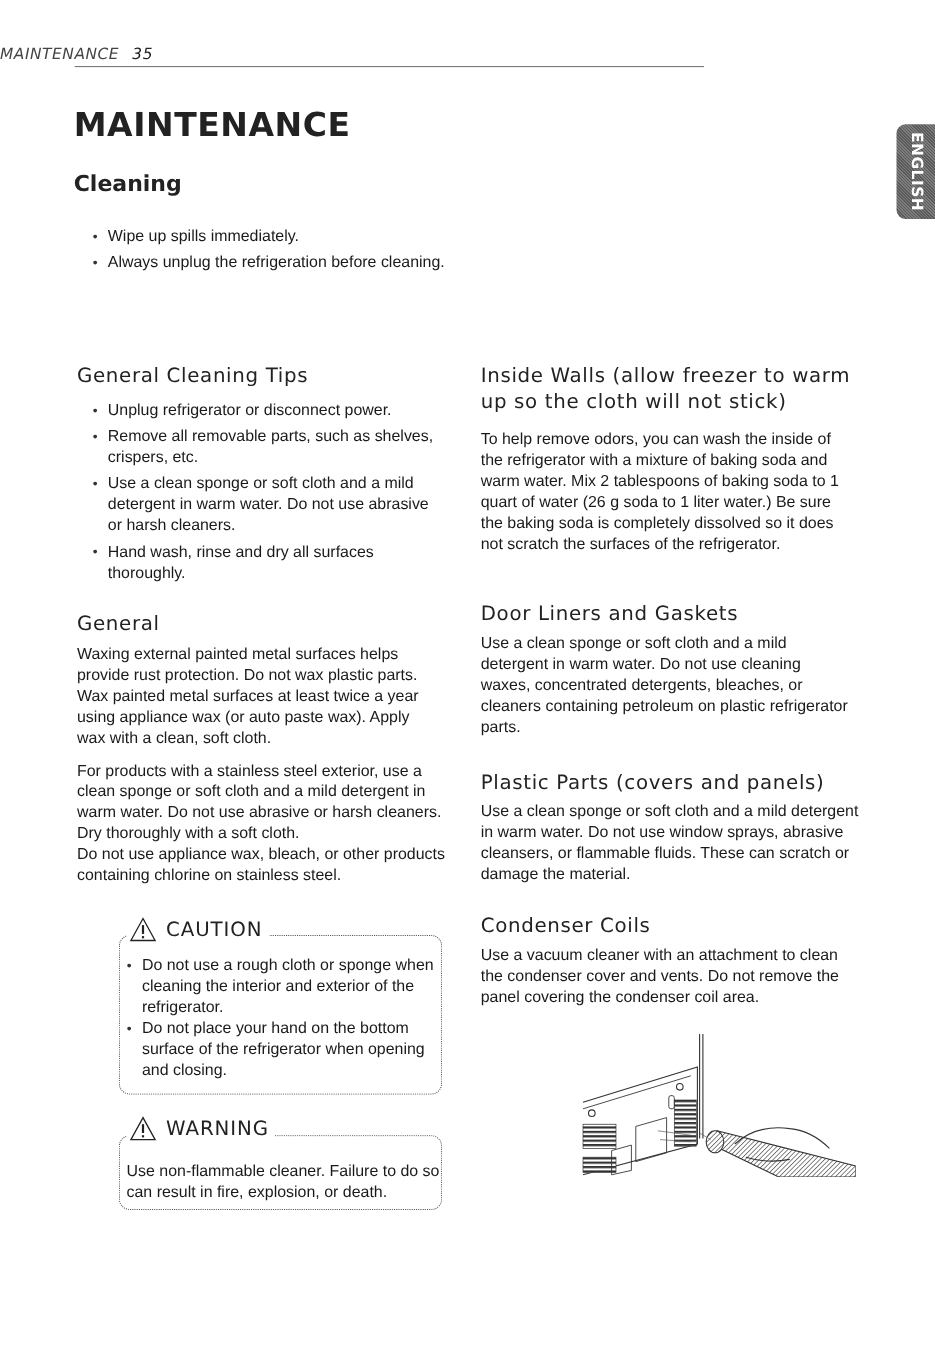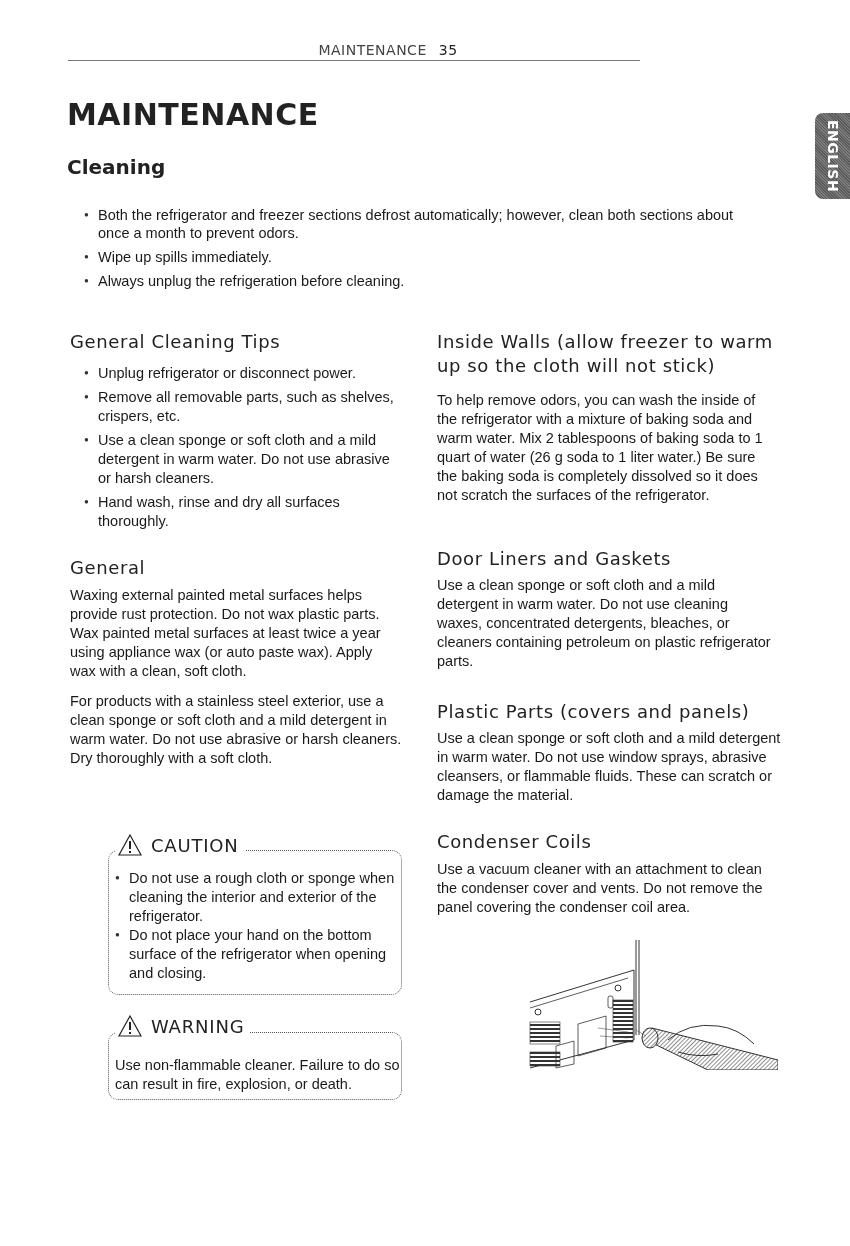--- a/index.html
+++ b/index.html
@@ -1,20 +1,20 @@
 <!DOCTYPE html>
 <html><head>
 <meta charset="utf-8">
 <style>
   html, body { margin: 0; padding: 0; background: #ffffff; }
   body { width: 850px; height: 1246px; position: relative; overflow: hidden;
          font-family: "Liberation Sans", sans-serif; color: #1a1a1a; }
   .abs { position: absolute; }
-  .running-head { left: 0; top: 42px; width: 776px; text-align: center;
-                  font-family: "DejaVu Sans", sans-serif; font-size: 14px; letter-spacing: 0.5px; color: #333; }
+  .running-head { left: 0; top: 42px; width: 776px; text-align: left;
+                  font-family: "DejaVu Sans", sans-serif; font-size: 14px; letter-spacing: 0.5px; color: #333; font-style: italic; }
   .running-head .sec { font-weight: normal; color: #444; }
   .running-head .pg { margin-left: 12px; color: #222; }
   .rule { left: 68px; top: 60px; width: 572px; height: 1px; background: #777; }
   .page-title { left: 67px; top: 97px; font-family: "DejaVu Sans", sans-serif; font-weight: bold;
                 font-size: 30px; letter-spacing: 0.5px; color: #222; }
   .sub-title { left: 67px; top: 155px; font-family: "DejaVu Sans", sans-serif; font-weight: bold;
                font-size: 20px; color: #222; text-align: center; }
   .tab { left: 815px; top: 113px; width: 35px; height: 86px; border-radius: 8px 0 0 8px;
          background: repeating-linear-gradient(45deg, #5a5a5a 0 1px, #7d7d7d 1px 2px); }
   .tab span { position: absolute; left: 50%; top: 50%; transform: translate(-50%,-50%) rotate(90deg);
@@ -62,37 +62,37 @@
 <div class="abs rule"></div>
 
 <div class="abs tab">
   <span>ENGLISH</span>
 </div>
 
 <div class="abs page-title">MAINTENANCE</div>
 <div class="abs sub-title">Cleaning</div>
 
 <ul class="abs bul intro">
-  <li>Both the refrigerator and freezer sections defrost automatically; however, clean both sections about once a month to prevent odors.</li>
   <li>Wipe up spills immediately.</li>
   <li>Always unplug the refrigeration before cleaning.</li>
 </ul>
 
 <div class="abs h2 gct-h">General Cleaning Tips</div>
 <ul class="abs bul col gct-list">
   <li>Unplug refrigerator or disconnect power.</li>
   <li>Remove all removable parts, such as shelves, crispers, etc.</li>
   <li>Use a clean sponge or soft cloth and a mild detergent in warm water. Do not use abrasive or harsh cleaners.</li>
   <li>Hand wash, rinse and dry all surfaces thoroughly.</li>
 </ul>
 
 <div class="abs h2 ext-h">General</div>
 <div class="abs col ext-p1">Waxing external painted metal surfaces helps provide rust protection. Do not wax plastic parts. Wax painted metal surfaces at least twice a year using appliance wax (or auto paste wax). Apply wax with a clean, soft cloth.</div>
 <div class="abs col ext-p2">
   <div>For products with a stainless steel exterior, use a clean sponge or soft cloth and a mild detergent in warm water. Do not use abrasive or harsh cleaners. Dry thoroughly with a soft cloth.</div>
+  <div>Do not use appliance wax, bleach, or other products containing chlorine on stainless steel.</div>
 </div>
 
 <div class="abs box caution-box">
   <div class="box-label">
     <svg width="26" height="24" viewBox="0 0 26 24">
       <polygon points="13,2 24,22 2,22" fill="none" stroke="#222" stroke-width="1.2"></polygon>
       <rect x="12" y="8" width="2" height="8" fill="#222"></rect>
       <rect x="12" y="18" width="2" height="2" fill="#222"></rect>
     </svg>
     <span>CAUTION</span>

